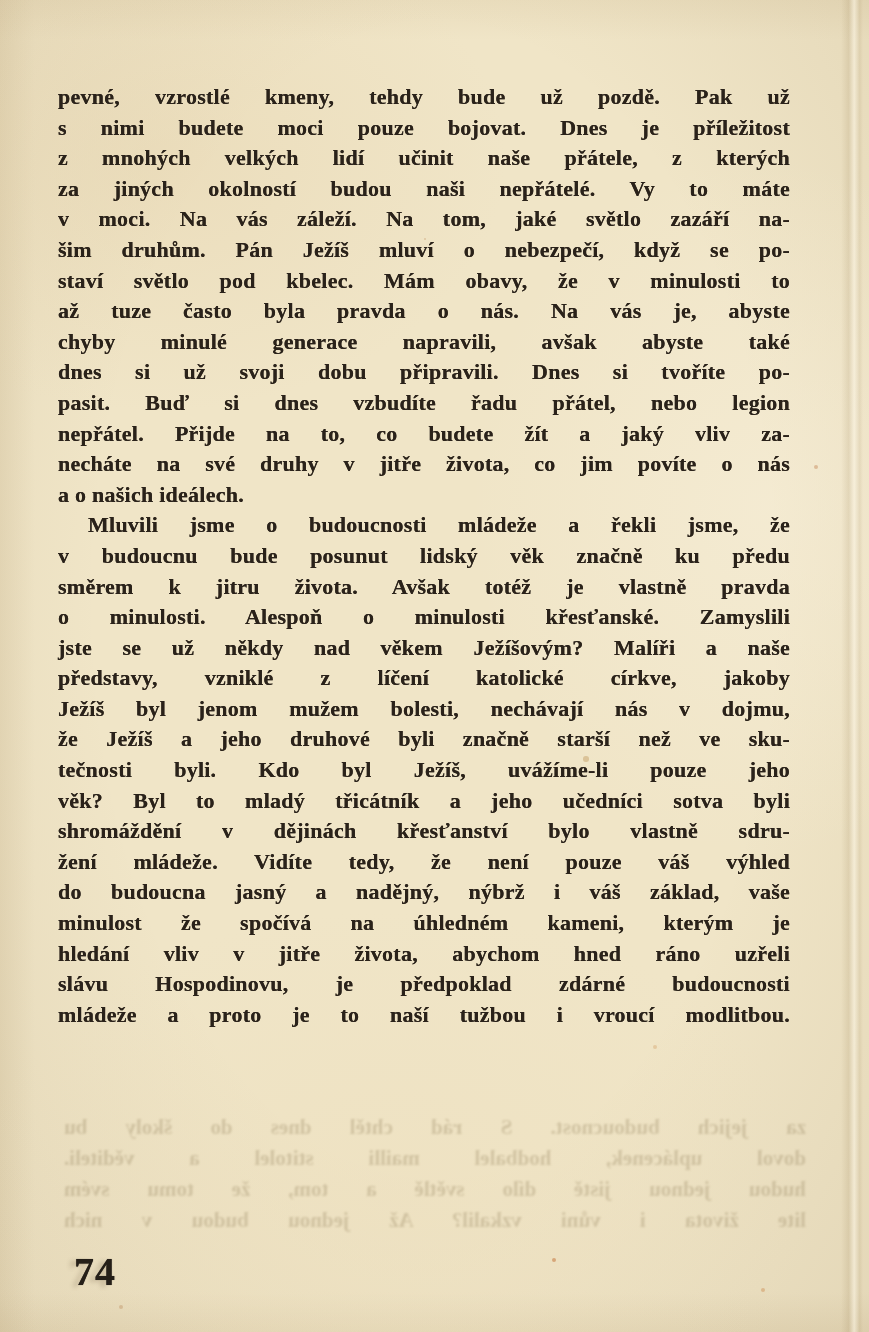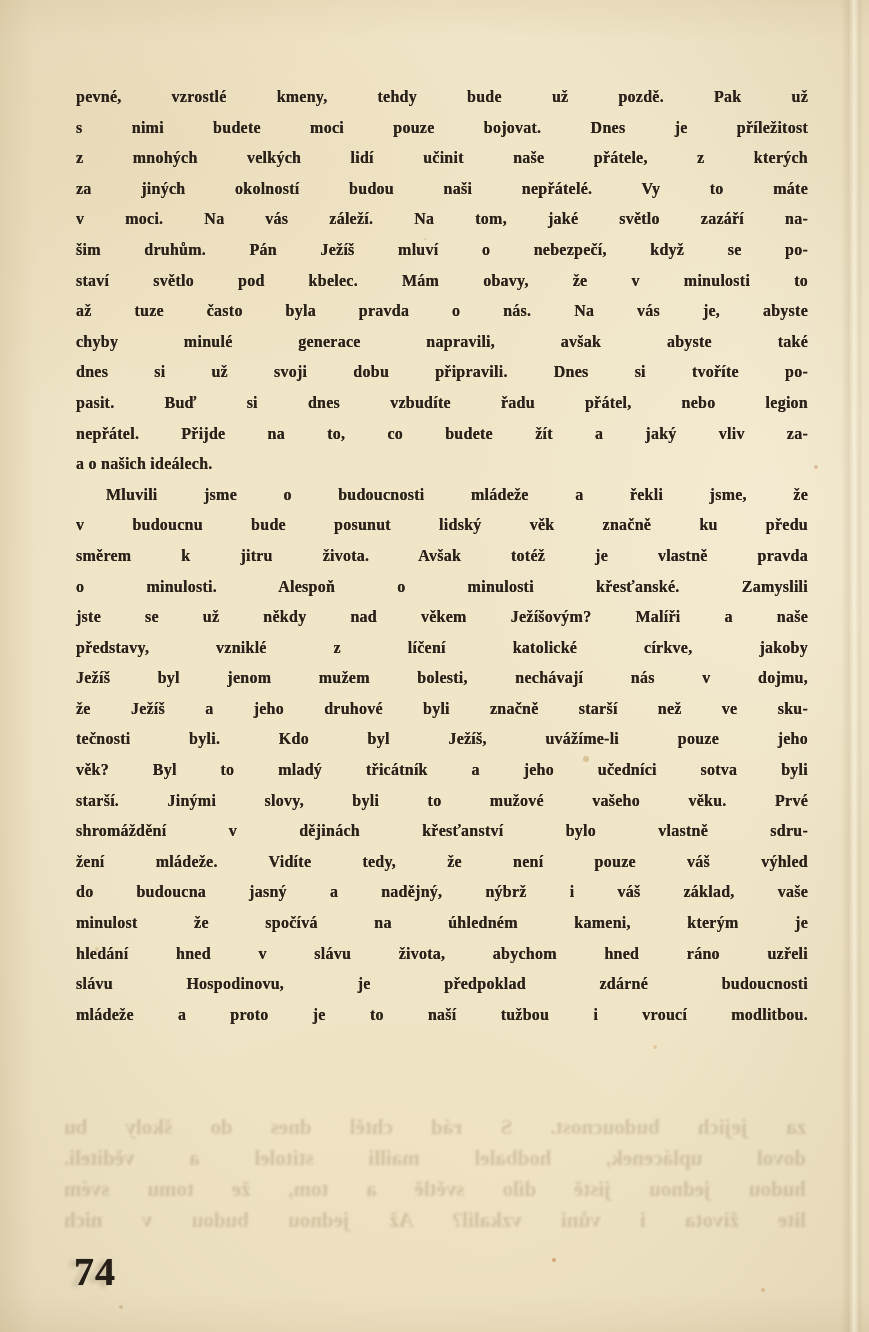--- a/index.html
+++ b/index.html
@@ -51,25 +51,25 @@
       815px 466px 0 1px rgba(190,120,70,.40),
       120px 1306px 0 1px rgba(180,130,80,.35),
       654px 1046px 0 1px rgba(205,150,90,.35),
       424px 238px 0 0 rgba(180,120,70,.30),
       585px 758px 0 2px rgba(214,186,140,.8),
       96px 948px 0 1px rgba(196,150,90,.30);
     pointer-events: none;
   }
   .text-block {
     position: absolute;
-    left: 76px;
+    left: 58px;
     top: 82px;
     width: 732px;
     color: #2a221a;
-    font-size: 16px;
+    font-size: 22px;
     font-weight: 700;
     letter-spacing: 0.25px;
     text-shadow: 0 0 0.6px rgba(42,34,26,.85);
   }
   .paragraph { margin: 0; }
   .line {
     height: 30.6px;
     line-height: 30.6px;
     text-align: justify;
     text-align-last: justify;
@@ -130,39 +130,39 @@
         <div class="line">z mnohých velkých lidí učinit naše přátele, z kterých</div>
         <div class="line">za jiných okolností budou naši nepřátelé. Vy to máte</div>
         <div class="line">v moci. Na vás záleží. Na tom, jaké světlo zazáří na-</div>
         <div class="line">šim druhům. Pán Ježíš mluví o nebezpečí, když se po-</div>
         <div class="line">staví světlo pod kbelec. Mám obavy, že v minulosti to</div>
         <div class="line">až tuze často byla pravda o nás. Na vás je, abyste</div>
         <div class="line">chyby minulé generace napravili, avšak abyste také</div>
         <div class="line">dnes si už svoji dobu připravili. Dnes si tvoříte po-</div>
         <div class="line">pasit. Buď si dnes vzbudíte řadu přátel, nebo legion</div>
         <div class="line">nepřátel. Přijde na to, co budete žít a jaký vliv za-</div>
+        <div class="line">necháte na své druhy v jitře života, co jim povíte o nás</div>
         <div class="line ragged">a o našich ideálech.</div>
       </div>
       <div class="paragraph">
         <div class="line indent">Mluvili jsme o budoucnosti mládeže a řekli jsme, že</div>
         <div class="line">v budoucnu bude posunut lidský věk značně ku předu</div>
         <div class="line">směrem k jitru života. Avšak totéž je vlastně pravda</div>
         <div class="line">o minulosti. Alespoň o minulosti křesťanské. Zamyslili</div>
         <div class="line">jste se už někdy nad věkem Ježíšovým? Malíři a naše</div>
         <div class="line">představy, vzniklé z líčení katolické církve, jakoby</div>
         <div class="line">Ježíš byl jenom mužem bolesti, nechávají nás v dojmu,</div>
         <div class="line">že Ježíš a jeho druhové byli značně starší než ve sku-</div>
         <div class="line">tečnosti byli. Kdo byl Ježíš, uvážíme-li pouze jeho</div>
         <div class="line">věk? Byl to mladý třicátník a jeho učedníci sotva byli</div>
-        <div class="line">starší. Jinými slovy, byli to mužové vašeho věku. Prvé</div>
         <div class="line">shromáždění v dějinách křesťanství bylo vlastně sdru-</div>
         <div class="line">žení mládeže. Vidíte tedy, že není pouze váš výhled</div>
         <div class="line">do budoucna jasný a nadějný, nýbrž i váš základ, vaše</div>
         <div class="line">minulost že spočívá na úhledném kameni, kterým je</div>
-        <div class="line">hledání hned v slávu života, abychom hned ráno uzřeli</div>
+        <div class="line">hledání vliv v jitře života, abychom hned ráno uzřeli</div>
         <div class="line">slávu Hospodinovu, je předpoklad zdárné budoucnosti</div>
         <div class="line">mládeže a proto je to naší tužbou i vroucí modlitbou.</div>
       </div>
     </div>
 
   <div class="page-number">74</div>
 
 </div>
 
 </body></html>

